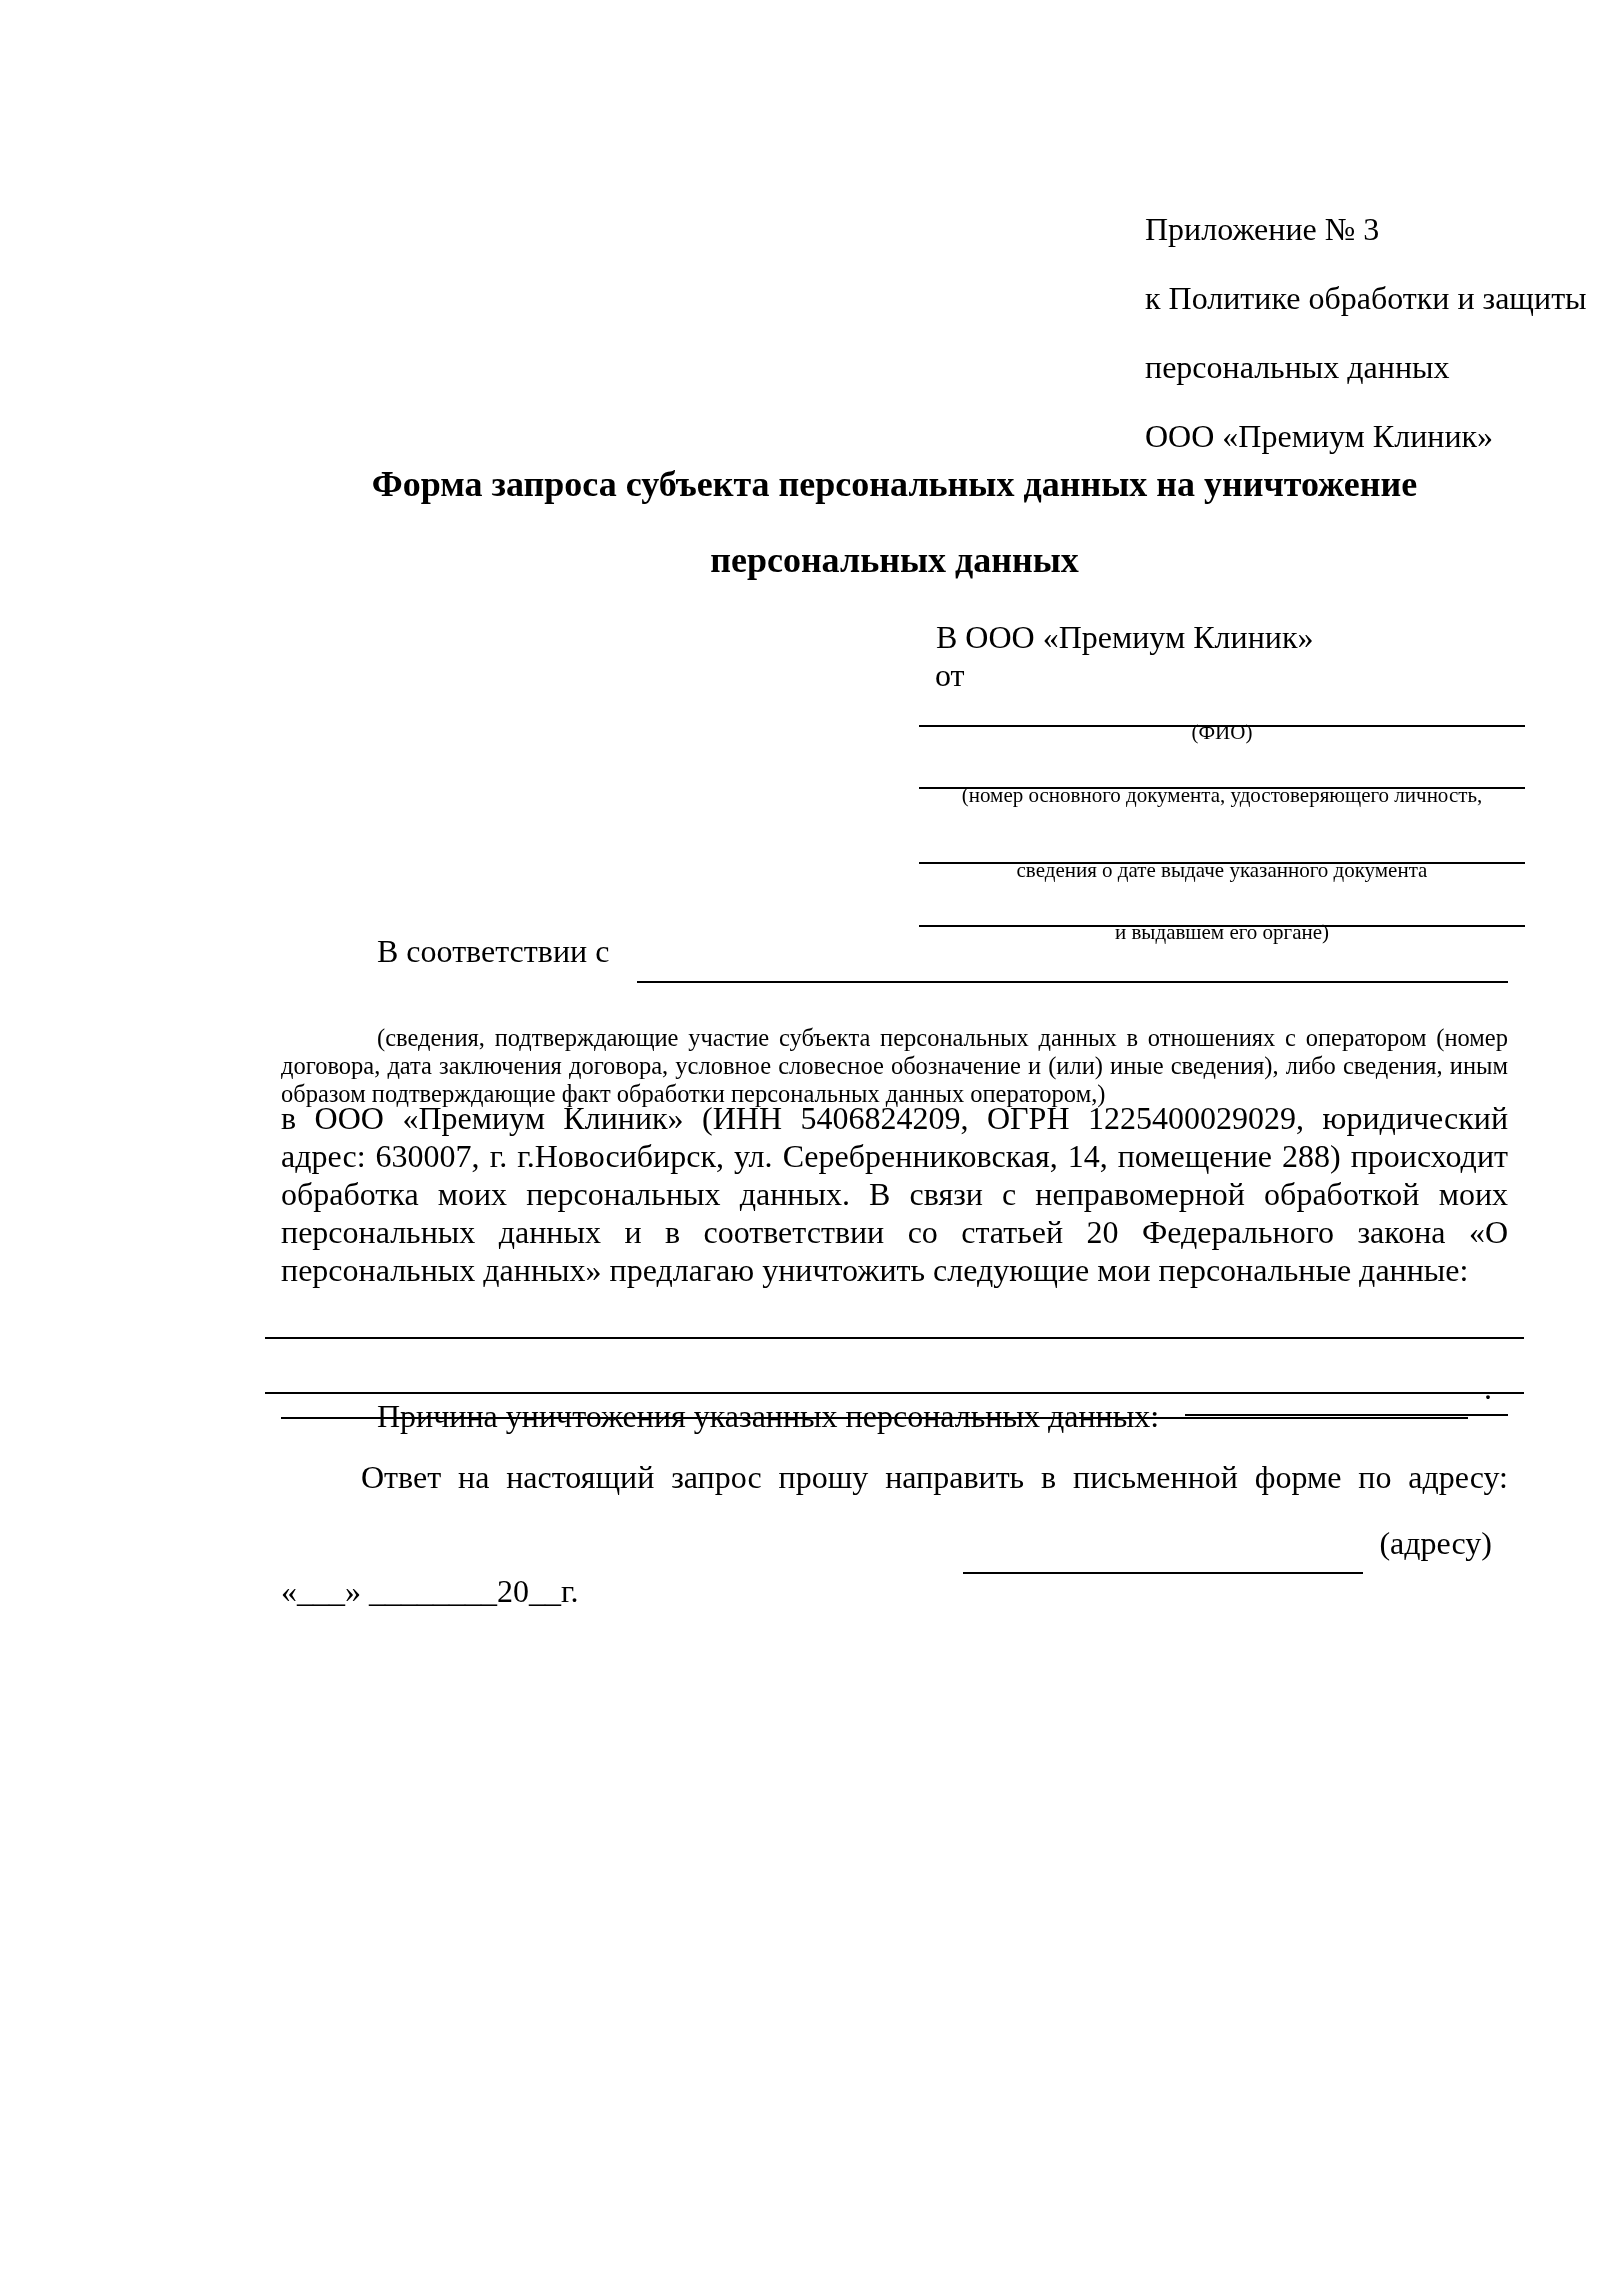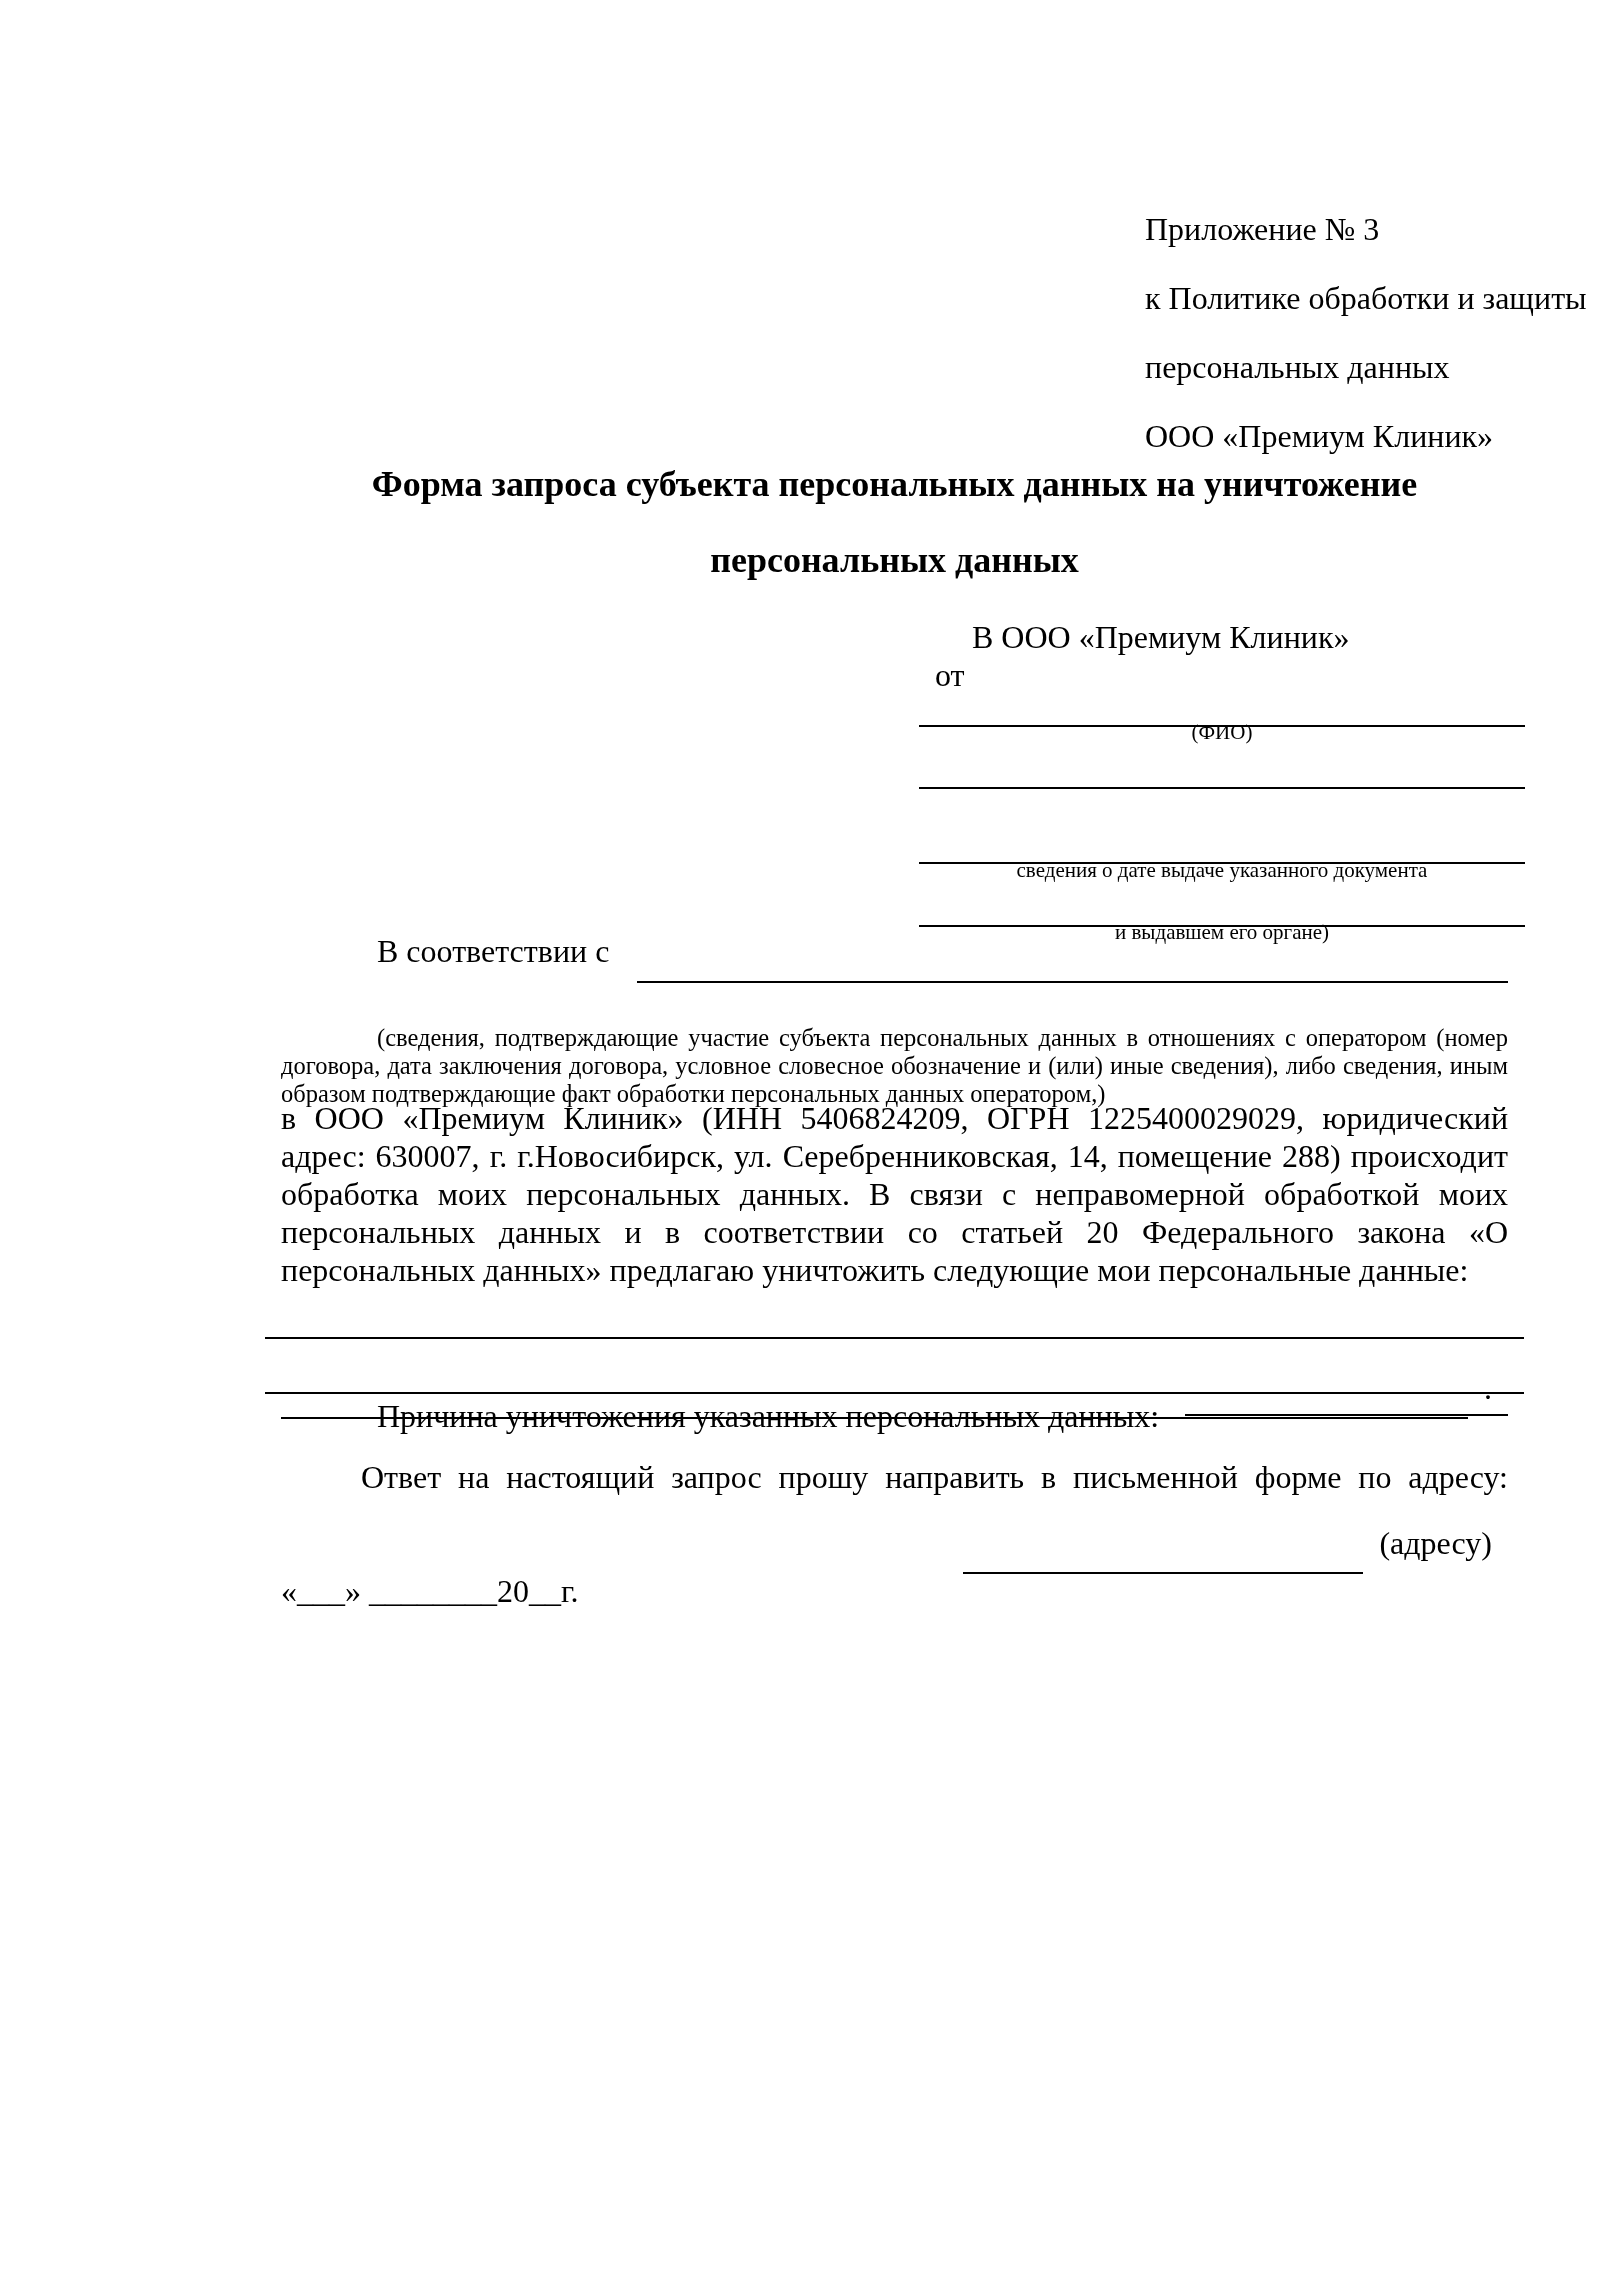--- a/index.html
+++ b/index.html
@@ -22,21 +22,21 @@
   }
 
   .doc-title {
     left: 233px; top: 398px; width: 1259px;
     text-align: center;
     font-weight: bold;
     font-size: 36px; line-height: 44px;
   }
   .doc-title span { display: block; }
 
-  .addr-to   { left: 924px; top: 571px; font-size: 32px; line-height: 37px; white-space: nowrap; }
+  .addr-to   { left: 888px; top: 571px; font-size: 32px; line-height: 37px; white-space: nowrap; }
   .addr-from { left: 887px; top: 609px; font-size: 32px; line-height: 37px; }
 
   .blank-rule {
     left: 887px; width: 606px; height: 0;
     border-bottom: 2.9px solid #000;
   }
   .rule-1 { top: 661px; }
   .rule-2 { top: 723px; }
   .rule-3 { top: 798px; }
   .rule-4 { top: 861px; }
@@ -136,20 +136,21 @@
     <span>персональных данных</span>
   </div>
 
   <div class="abs addr-to">В ООО «Премиум Клиник»</div>
   <div class="abs addr-from">от</div>
 
   <div class="abs blank-rule rule-1"></div>
   <div class="abs field-caption cap-1">(ФИО)</div>
 
   <div class="abs blank-rule rule-2"></div>
+  <div class="abs field-caption cap-2">(номер основного документа, удостоверяющего личность,</div>
 
   <div class="abs blank-rule rule-3"></div>
   <div class="abs field-caption cap-3">сведения о дате выдаче указанного документа</div>
 
   <div class="abs blank-rule rule-4"></div>
   <div class="abs field-caption cap-4">и выдавшем его органе)</div>
 
   <div class="abs accordance-row">
     <span class="lbl">В соответствии с</span>
     <div class="fill"></div>

